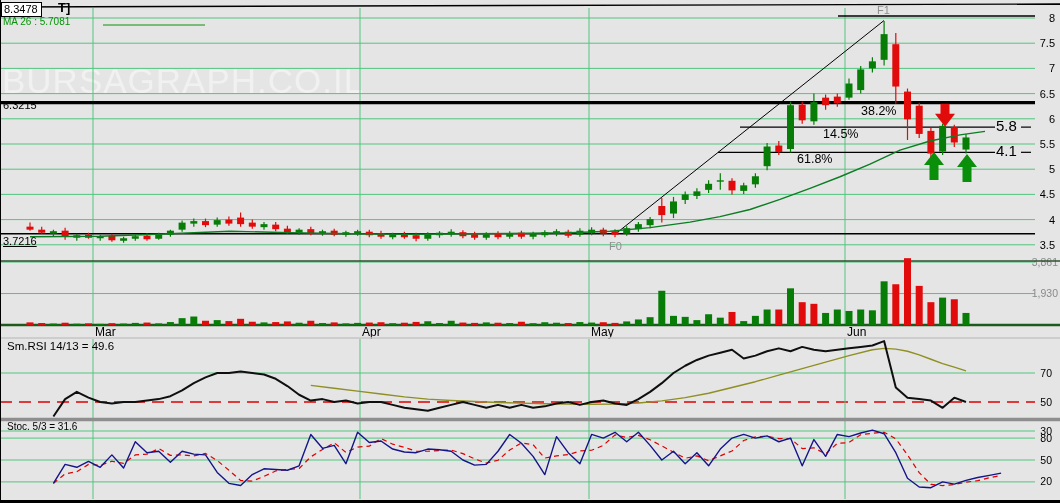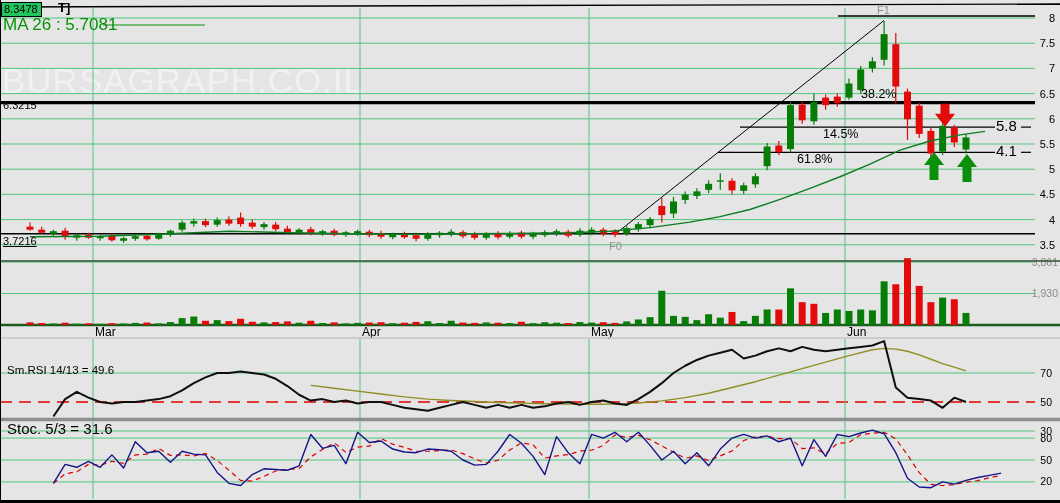--- a/index.html
+++ b/index.html
@@ -2,38 +2,38 @@
 <html><head>
 <meta charset="utf-8">
 <style>
   html,body{margin:0;padding:0;}
   #app{position:relative;width:1060px;height:503px;background:#e5e5e5;overflow:hidden;
        font-family:"Liberation Sans", sans-serif;}
   #watermark{position:absolute;left:2px;top:26px;font-size:35px;letter-spacing:1px;
        color:#f1f1f1;z-index:1;white-space:nowrap;margin-top:35px;}
   #chart-svg{position:absolute;left:0;top:0;z-index:2;}
   .lbl{position:absolute;z-index:3;white-space:nowrap;color:#000;font-size:11px;line-height:1.1;}
-  #price-box{left:1px;top:2px;background:#22c55e;border:1px solid #000;padding:0 3px 1px 2px;
+  #price-box{left:1px;top:2px;background:#ffffff;border:1px solid #000;padding:0 3px 1px 2px;
        font-size:11px;}
   #price-suffix{left:58px;top:1px;font-size:13px;font-weight:bold;}
-  #ma-label{left:3px;top:16px;color:#089308;font-size:17px;}
+  #ma-label{left:3px;top:16px;color:#089308;font-size:10px;}
   #lvl-high{left:3px;top:99px;}
   #lvl-low{left:3px;top:235px;text-decoration:underline;}
   .fib{font-size:12.5px;}
-  #fib-382{left:861px;top:88px;}
+  #fib-382{left:861px;top:105px;}
   #fib-500{left:823px;top:128px;}
   #fib-618{left:797px;top:153px;}
   .fibmark{color:#8f8f8f;font-size:11px;}
   #f1-label{left:877px;top:4px;}
   #f0-label{left:609px;top:240px;}
   .ptag{font-size:15px;}
   #tag-58{left:996px;top:118px;}
   #tag-53{left:996px;top:143px;}
-  #rsi-label{left:7px;top:340px;font-size:11.5px;margin-top:24px;}
-  #stoc-label{left:7px;top:421px;font-size:15px;}
+  #rsi-label{left:7px;top:340px;font-size:11.5px;}
+  #stoc-label{left:7px;top:421px;font-size:10px;}
 </style>
 </head>
 <body>
 
 <div id="app">
   <div id="watermark">BURSAGRAPH.CO.IL</div>
   <svg id="chart-svg" width="1060" height="503">
       <line x1="0" y1="18" x2="1035" y2="18" stroke="#52c57f" stroke-width="1"></line>
       <text x="1055" y="22" font-size="11" fill="#000" text-anchor="end" font-family="Liberation Sans, sans-serif">8</text>
       <line x1="0" y1="43.2" x2="1035" y2="43.2" stroke="#52c57f" stroke-width="1"></line>

